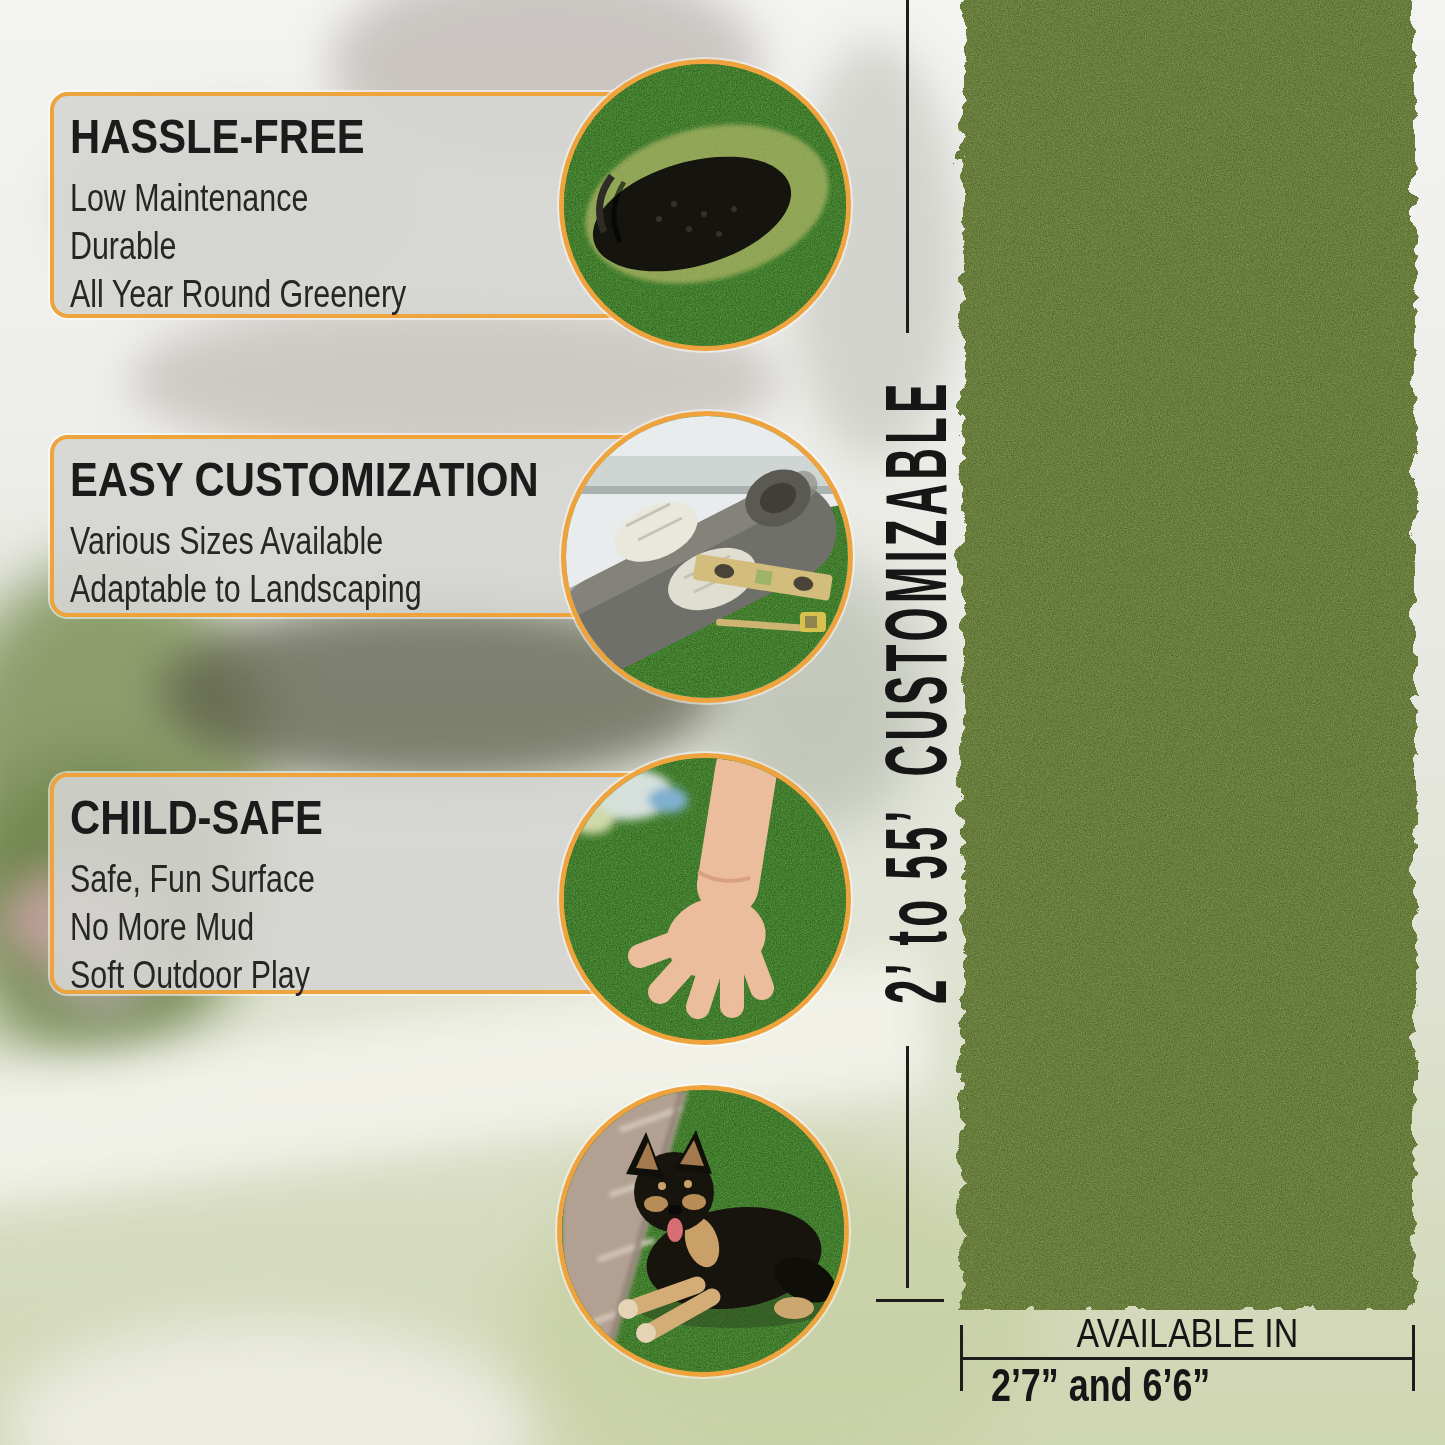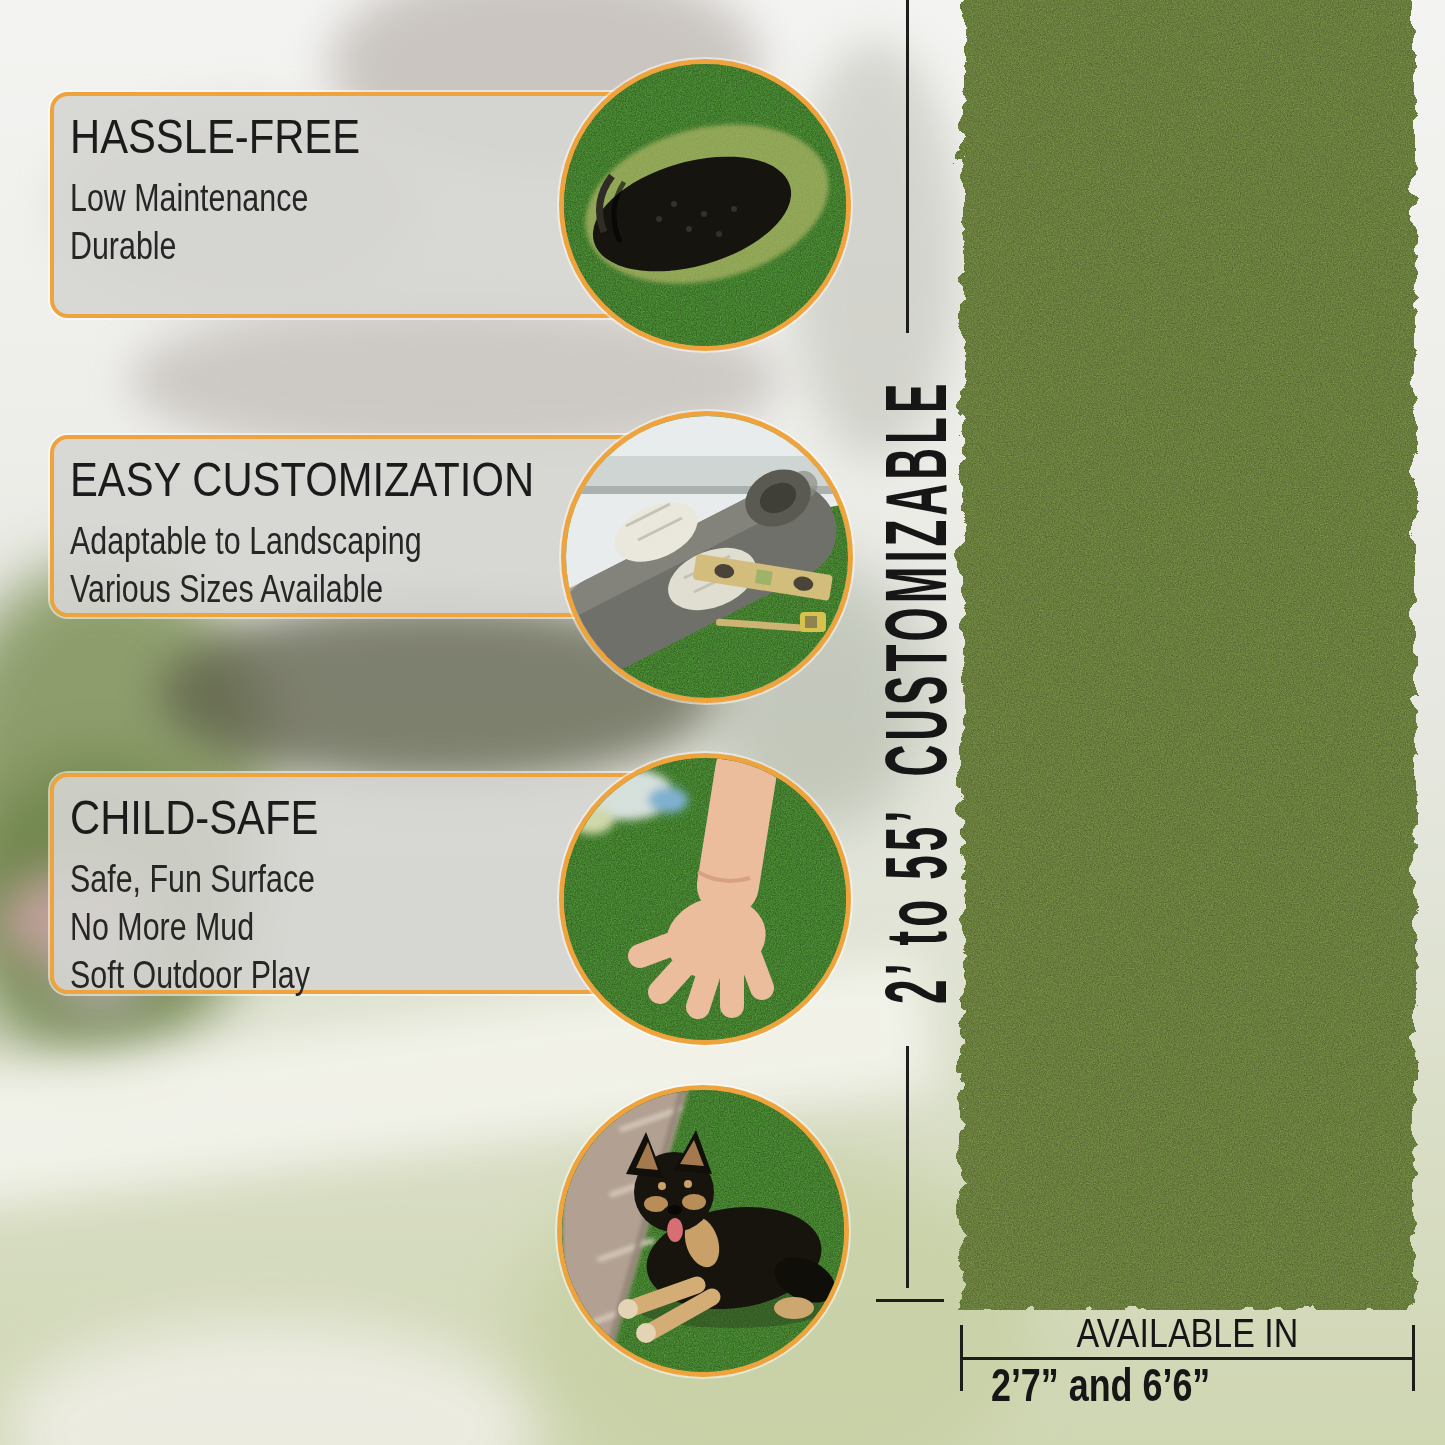--- a/index.html
+++ b/index.html
@@ -14,21 +14,21 @@
   .bg-path-strip{position:absolute;left:-70px;top:1015px;width:1000px;height:135px;
     background:#f3f3eb;opacity:.92;filter:blur(22px);transform:rotate(-7deg);}
   
   .card{
     position:absolute;left:50px;width:730px;box-sizing:border-box;
     background:rgba(213,213,210,0.90);
     border:4px solid #EFA33D;border-radius:18px;
     box-shadow:0 0 0 2px rgba(255,255,255,0.55);
     padding:8px 14px 0 16px;
   }
-  .card-title{margin:4px 0 8px 0;font-size:48px;font-weight:normal;color:#1b1b1b;line-height:1.2;}
+  .card-title{margin:4px 0 8px 0;font-size:48px;font-weight:bold;color:#1b1b1b;line-height:1.2;}
   .card-title .cond{display:inline-block;transform:scaleX(0.87);transform-origin:left center;white-space:pre;}
   .card-point{margin:0;font-size:38px;font-weight:400;color:#262626;line-height:48px;}
   .card-point .cond{display:inline-block;transform:scaleX(0.80);transform-origin:left center;white-space:pre;}
   
   .photo-circle{
     position:absolute;width:282px;height:282px;border-radius:50%;
     border:5px solid #EFA33D;box-shadow:0 0 0 2px rgba(255,255,255,0.5);
     overflow:hidden;background:#4e7d35;
   }
   .photo-circle svg{display:block;}
@@ -116,26 +116,27 @@
   <div class="dim" style="left:960px;top:1325px;width:3px;height:66px;"></div>
   <div class="dim" style="left:1412px;top:1325px;width:3px;height:66px;"></div>
   <div class="blabel2">
     <span class="cond">2’7” and 6’6”</span>
   </div>
 
   <section class="card" style="top:92px;height:226px;">
     <h2 class="card-title"><span class="cond">HASSLE-FREE</span></h2>
     <p class="card-point"><span class="cond">Low Maintenance</span></p>
     <p class="card-point"><span class="cond">Durable</span></p>
+    <p class="card-point"><span class="cond">All Year Round Greenery</span></p>
   </section>
 
   <section class="card" style="top:435px;height:182px;">
     <h2 class="card-title"><span class="cond">EASY CUSTOMIZATION</span></h2>
+    <p class="card-point"><span class="cond">Various Sizes Available</span></p>
     <p class="card-point"><span class="cond">Adaptable to Landscaping</span></p>
-    <p class="card-point"><span class="cond">Various Sizes Available</span></p>
   </section>
 
   <section class="card" style="top:773px;height:221px;">
     <h2 class="card-title"><span class="cond">CHILD-SAFE</span></h2>
     <p class="card-point"><span class="cond">Safe, Fun Surface</span></p>
     <p class="card-point"><span class="cond">No More Mud</span></p>
     <p class="card-point"><span class="cond">Soft Outdoor Play</span></p>
   </section>
 
 

